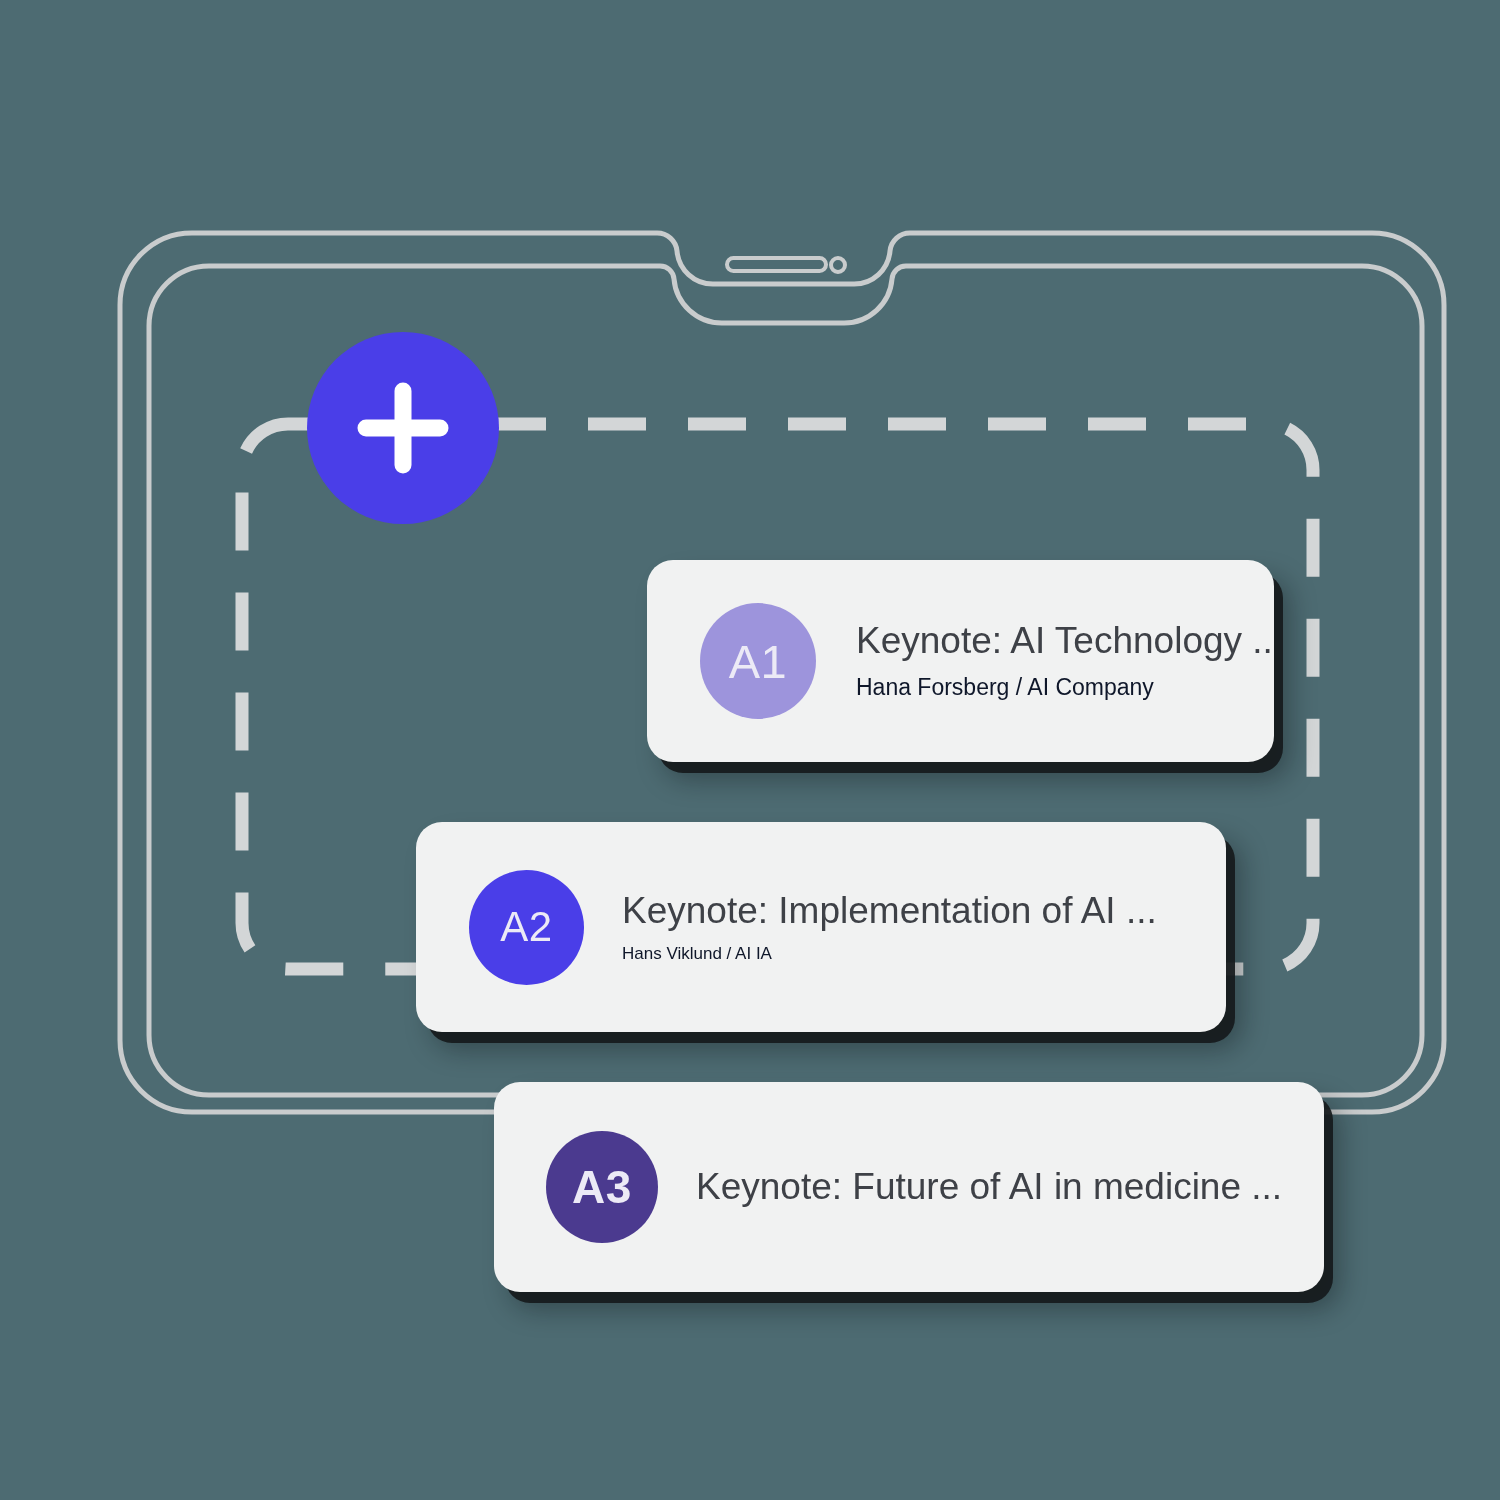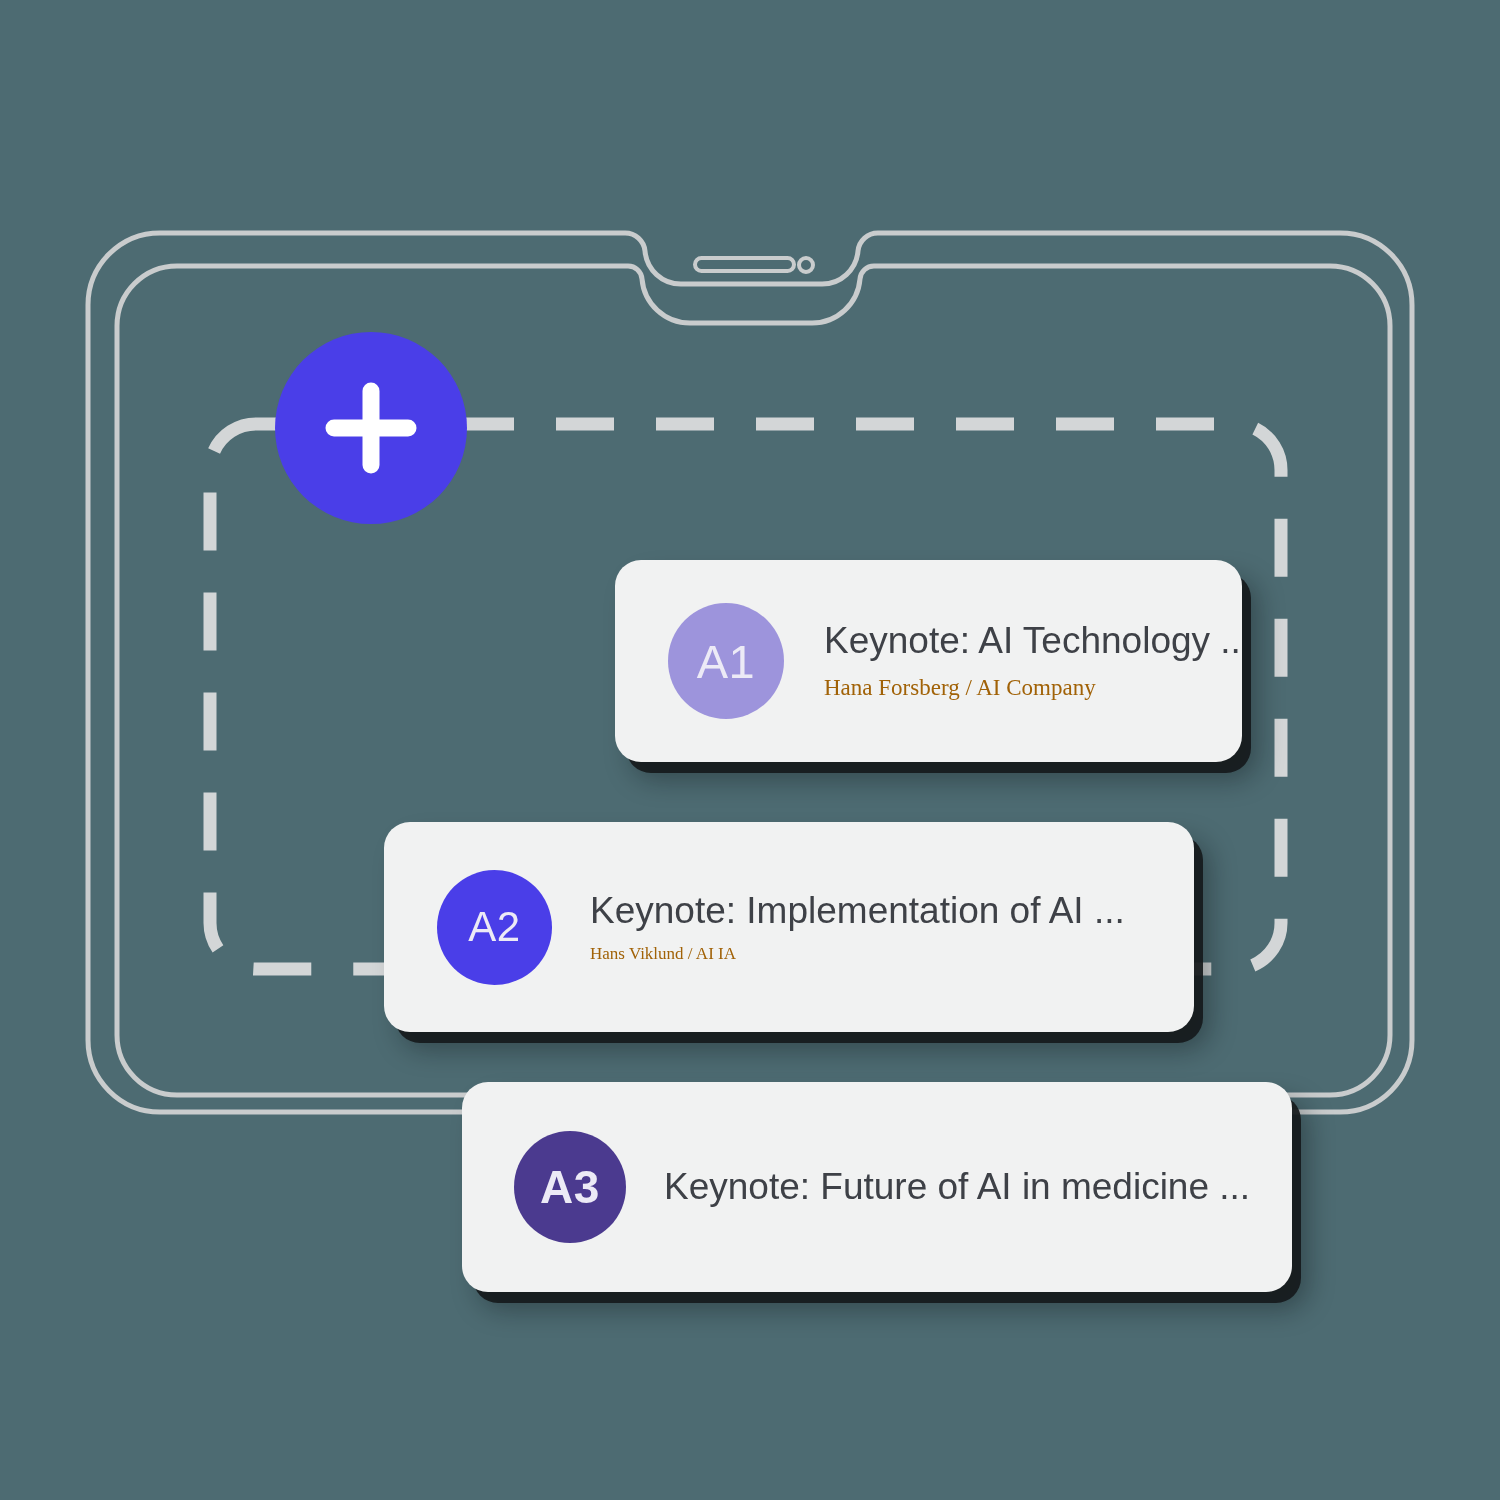--- a/index.html
+++ b/index.html
@@ -11,20 +11,21 @@
     height: 1500px;
     background: #4d6b72;
     font-family: "Liberation Sans", sans-serif;
     overflow: hidden;
   }
 
   #stage {
     position: relative;
     width: 1216px;
     height: 1500px;
+    margin-left: 32px;
   }
 
   
   #device-svg {
     position: absolute;
     left: 0;
     top: 0;
     width: 1500px;
     height: 1500px;
   }
@@ -61,24 +62,23 @@
     white-space: nowrap;
   }
 
   .card-title {
     color: #3e4147;
     font-weight: 400;
     line-height: 1.15;
   }
 
   .card-subtitle {
-    color: #a16207;
+    color: #0f172a;
     font-weight: 400;
     line-height: 1.2;
-    font-family: Liberation Serif, serif;
   }
 
   
   #card-1 {
     left: 615px;
     top: 560px;
     width: 627px;
     height: 202px;
     padding-left: 53px;
   }

